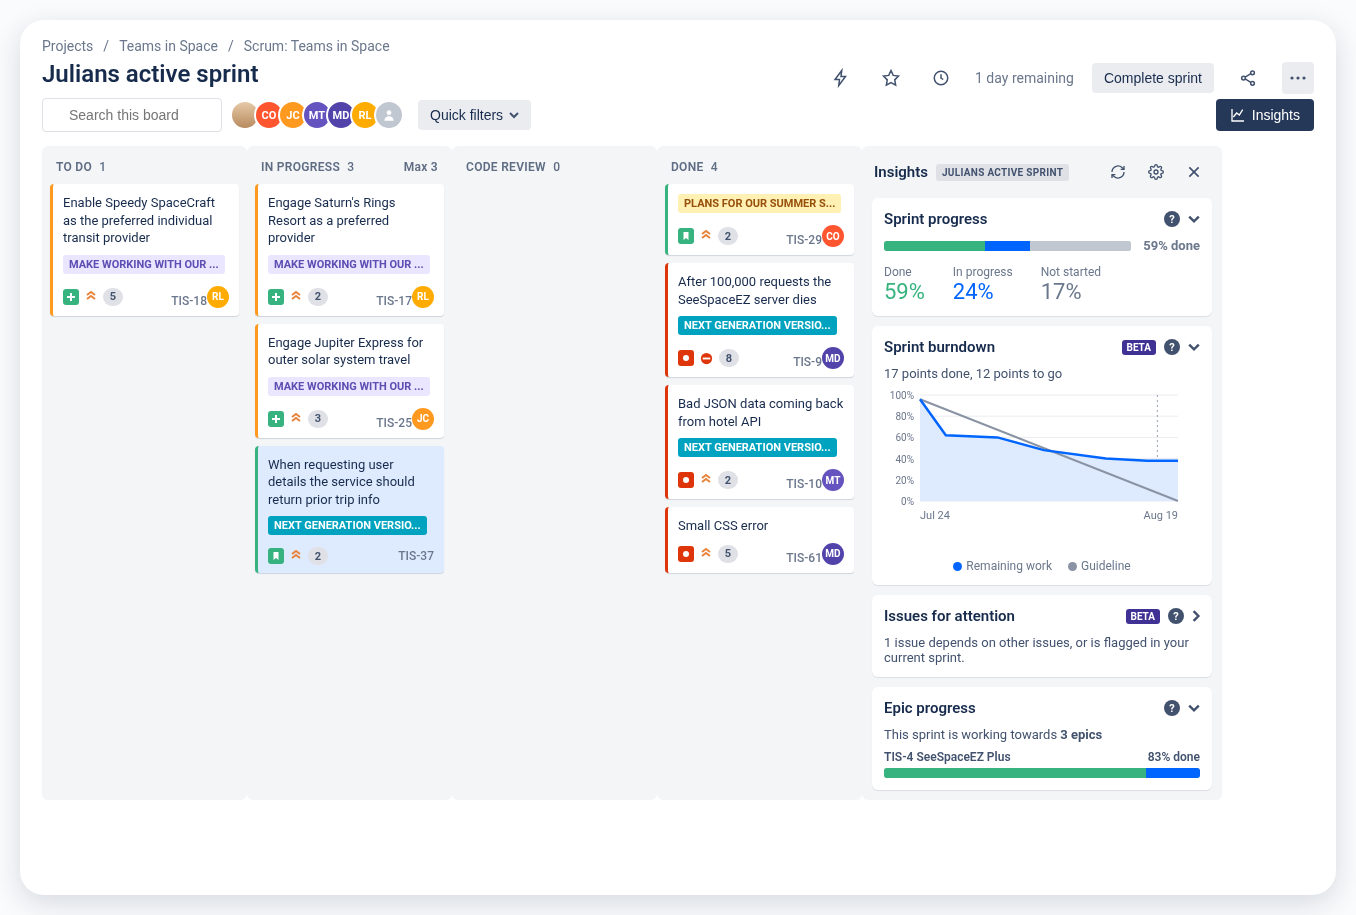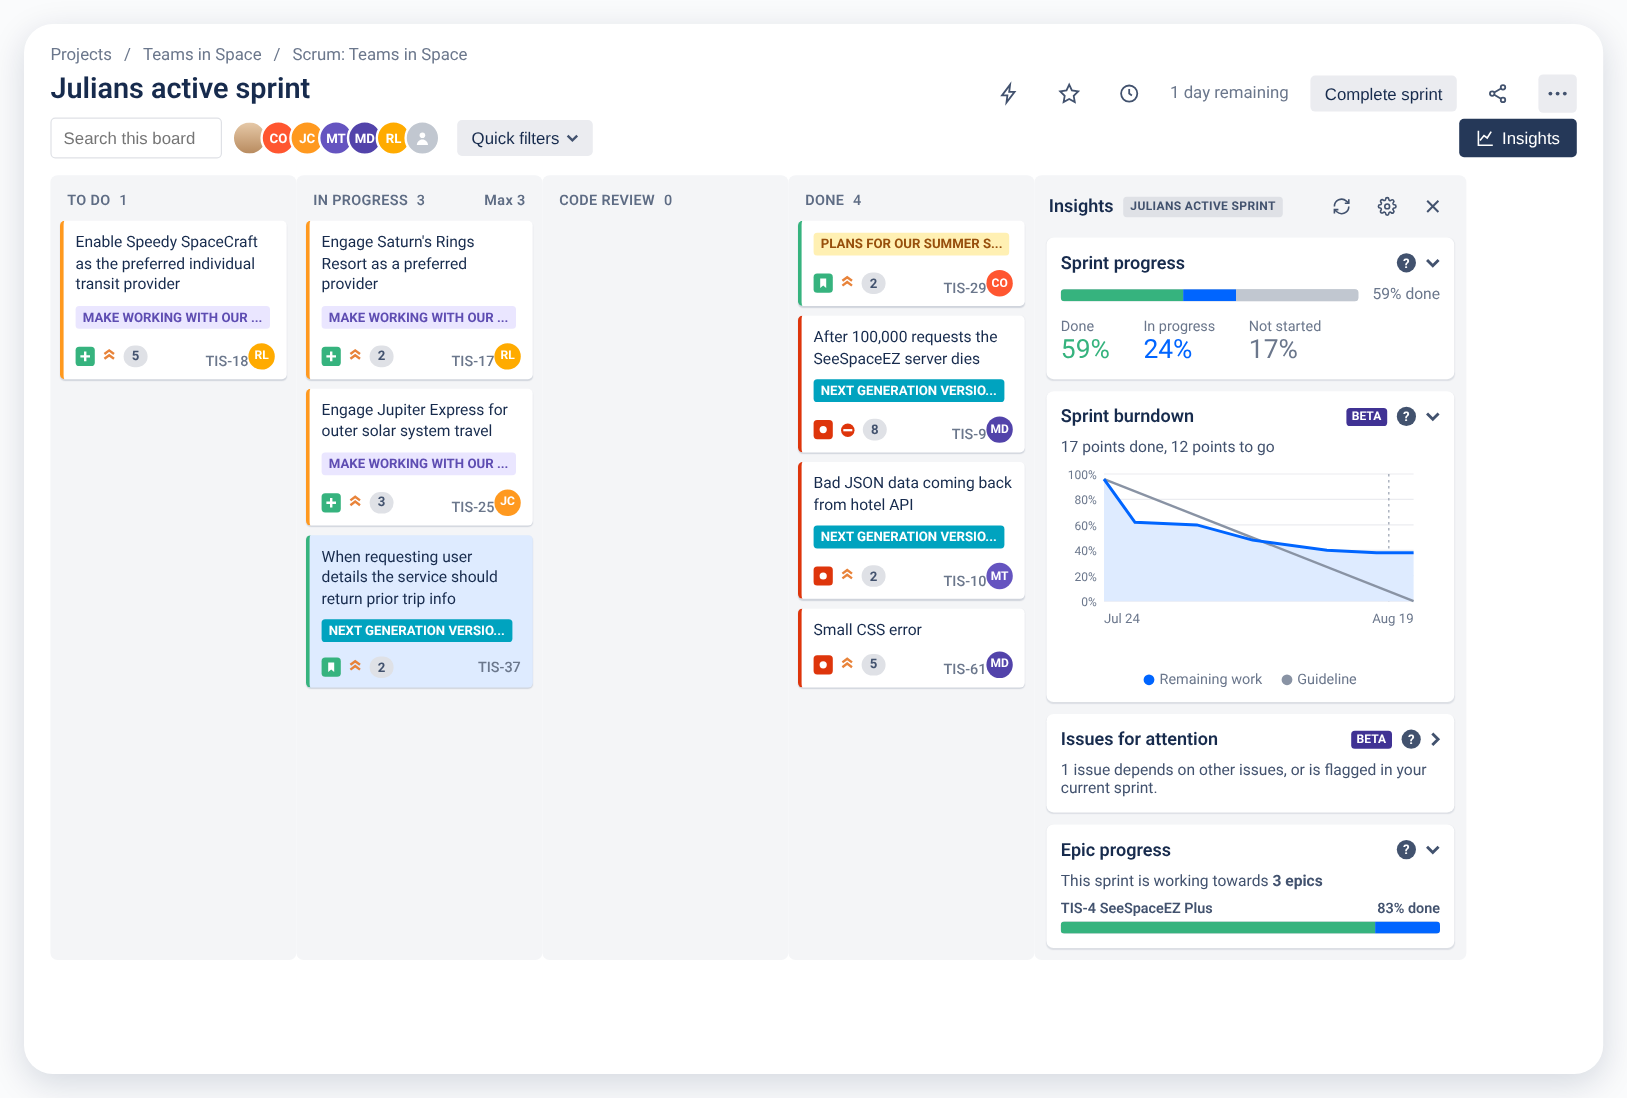--- a/index.html
+++ b/index.html
@@ -29,21 +29,21 @@
   
   .crumbs{font-size:14px;color:var(--muted);display:flex;gap:10px;align-items:center;}
   .crumbs a{color:var(--muted);text-decoration:none;}
   .title-row{display:flex;align-items:center;justify-content:space-between;margin-top:4px;}
   h1{font-size:24px;font-weight:600;margin:2px 0 10px;}
   .title-actions{display:flex;align-items:center;gap:18px;color:var(--muted);}
   .icon-btn{width:32px;height:32px;border-radius:4px;display:flex;align-items:center;justify-content:center;cursor:pointer;}
   .btn{background:#EBECF0;border:none;border-radius:4px;padding:7px 12px;font-size:14px;color:var(--text);cursor:pointer;font-weight:500;}
   .btn-dark{background:var(--navy);color:#fff;display:flex;align-items:center;gap:6px;padding:8px 14px;}
   .toolbar-row{display:flex;align-items:center;gap:14px;margin-bottom:14px;}
-  .search{display:flex;align-items:center;border:1px solid var(--border);border-radius:4px;height:34px;width:143px;padding:0 8px;background:#fff;}
+  .search{display:flex;align-items:center;border:1px solid var(--border);border-radius:4px;height:34px;width:180px;padding:0 24px;background:#fff;}
   .search input{border:none;outline:none;flex:1;font-size:14px;background:transparent;}
   .avatars{display:flex;align-items:center;}
   .avatar{width:30px;height:30px;border-radius:50%;display:flex;align-items:center;justify-content:center;font-size:11px;font-weight:700;color:#fff;border:2px solid #fff;margin-left:-6px;flex:none;}
   .avatar.sm{width:22px;height:22px;font-size:10px;border-width:0;}
   .avatar.photo{background:linear-gradient(#e6c9a8,#b88b5f);}
   
   .board{display:flex;gap:0;}
   .column{flex:none;width:205px;background:var(--col-bg);border-radius:6px;padding:8px;display:flex;flex-direction:column;}
   .col-head{display:flex;align-items:center;justify-content:space-between;color:#5E6C84;font-size:12px;font-weight:600;padding:6px 6px 10px;letter-spacing:.3px;}
   .col-head .cnt{font-weight:500;margin-left:4px;}
@@ -78,21 +78,21 @@
   .progress-bar{display:flex;height:10px;border-radius:3px;overflow:hidden;background:var(--grey-bar);}
   .pb-seg{height:100%;}
   .stats{display:flex;gap:28px;margin-top:12px;}
   .stat .lbl{font-size:12px;color:var(--muted);}
   .stat .val{font-size:22px;font-weight:400;}
   .beta{background:var(--badge-navy);color:#fff;font-size:10px;font-weight:700;padding:2px 5px;border-radius:3px;}
   .sub{font-size:13px;color:#42526E;margin-bottom:8px;}
   .legend{display:flex;gap:16px;justify-content:center;font-size:12px;color:var(--muted);margin-top:22px;}
   .legend .dot{width:9px;height:9px;border-radius:50%;display:inline-block;margin-right:4px;vertical-align:middle;}
   .epic-row{display:flex;justify-content:space-between;font-size:12px;color:#42526E;font-weight:600;margin-top:8px;}
-  .done-txt{font-size:13px;color:var(--muted);font-weight:400;}
+  .done-txt{font-size:13px;color:var(--muted);font-weight:700;}
   .help{width:16px;height:16px;border-radius:50%;background:#42526E;color:#fff;font-size:11px;font-weight:700;display:inline-flex;align-items:center;justify-content:center;}
   svg{overflow:visible;}
 </style>
 </head>
 <body>
 
 <div class="surface">
 
   <div class="crumbs">
     <a href="#">Projects</a>

